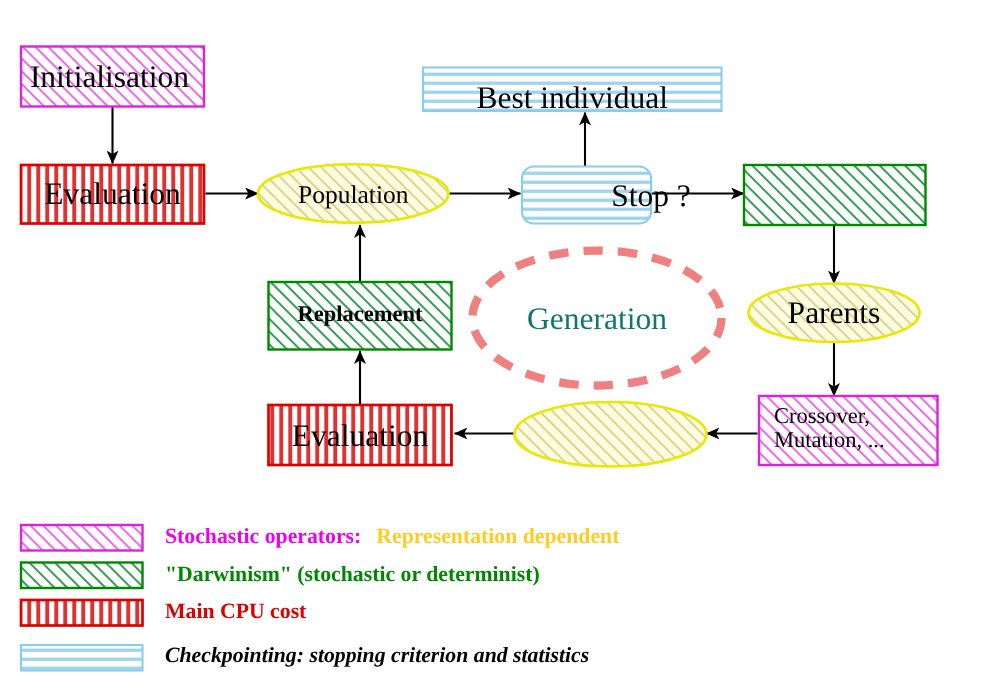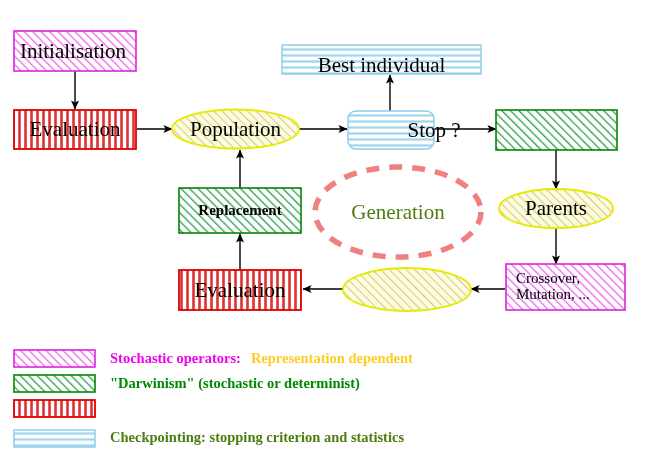--- a/index.html
+++ b/index.html
@@ -127,45 +127,48 @@
       <rect x="14" y="375" width="81" height="17" fill="url(#hatch-green)" stroke="#008800" stroke-width="1.6"></rect>
       <rect x="14" y="400" width="81" height="17" fill="url(#hatch-red)" stroke="#dd0000" stroke-width="1.8"></rect>
       <rect x="14" y="430" width="81" height="17" fill="url(#hatch-blue)" stroke="#88ccee" stroke-width="1.4"></rect>
     </g>
   </svg>
 
   <div class="node-label" style="left:12px; top:31px; width:122px; height:40px; font-size:21px;">Initialisation</div>
 
   <div class="node-label" style="left:14px; top:110px; width:122px; height:39px; font-size:21px;">Evaluation</div>
 
-  <div class="node-label" style="left:172px; top:110px; width:127px; height:39px; font-size:21px;">Population</div>
+  <div class="node-label" style="left:172px; top:110px; width:127px; height:39px; font-size:17px;">Population</div>
 
   <div class="node-label" style="left:282px; top:44px; width:199px; height:42px; font-size:21px;">Best individual</div>
 
   <div class="node-label" style="left:348px; top:111px; width:86px; height:38px; font-size:21px;padding-left:43px;">Stop ?</div>
 
 
   <div class="node-label" style="left:499px; top:189px; width:114px; height:39px; font-size:21px;">Parents</div>
 
   <div class="node-label" style="left:510px; top:264px; width:115px; height:46px; font-size:15px; justify-content:flex-start; padding-left:6px; text-align:left;">Crossover,
 Mutation, ...</div>
 
 
   <div class="node-label" style="left:179px; top:270px; width:122px; height:40px; font-size:21px;">Evaluation</div>
 
   <div class="node-label" style="left:179px; top:188px; width:122px; height:45px; font-size:15px; font-weight:bold;">Replacement</div>
 
-  <div class="node-label" style="left:315px; top:190px; width:166px; height:44px; font-size:21px; color:#4d7c0f;">Generation</div>
+  <div class="node-label" style="left:315px; top:190px; width:166px; height:44px; font-size:21px; color:#0f766e;">Generation</div>
 
   <div class="legend-text" style="left:110px; top:350px;text-align:right;">
     <span style="color:#ee00ee;">Stochastic operators:</span><span class="part2" style="color:#ffcc22;">Representation dependent</span>
   </div>
 
   <div class="legend-text" style="left:110px; top:375px;">
     <span style="color:#008800;">"Darwinism" (stochastic or determinist)</span>
   </div>
 
+  <div class="legend-text" style="left:110px; top:400px;">
+    <span style="color:#dd0000;">Main CPU cost</span>
+  </div>
 
   <div class="legend-text" style="left:110px; top:429px;">
-    <span style="color:#4d7c0f;">Checkpointing: stopping criterion and statistics</span>
+    <span style="color:#000000;font-style:italic;">Checkpointing: stopping criterion and statistics</span>
   </div>
 
 </div>
 
 </body></html>

